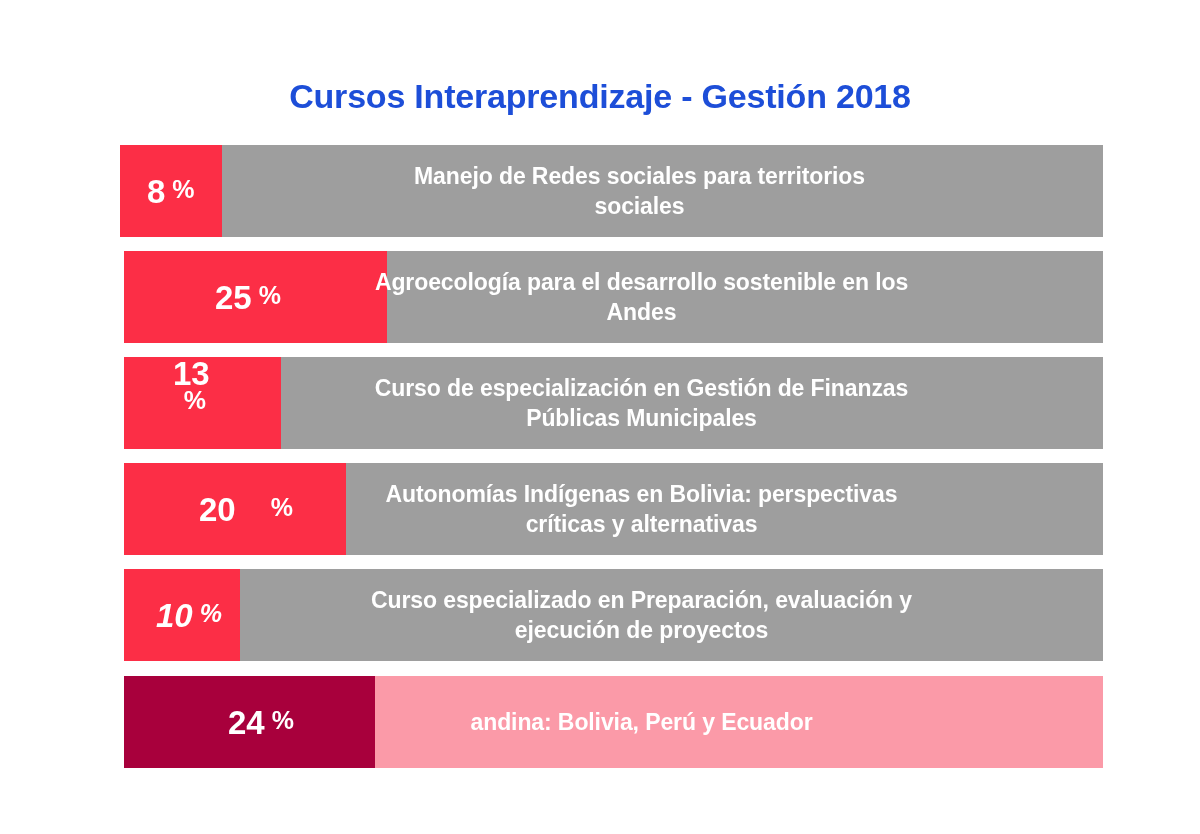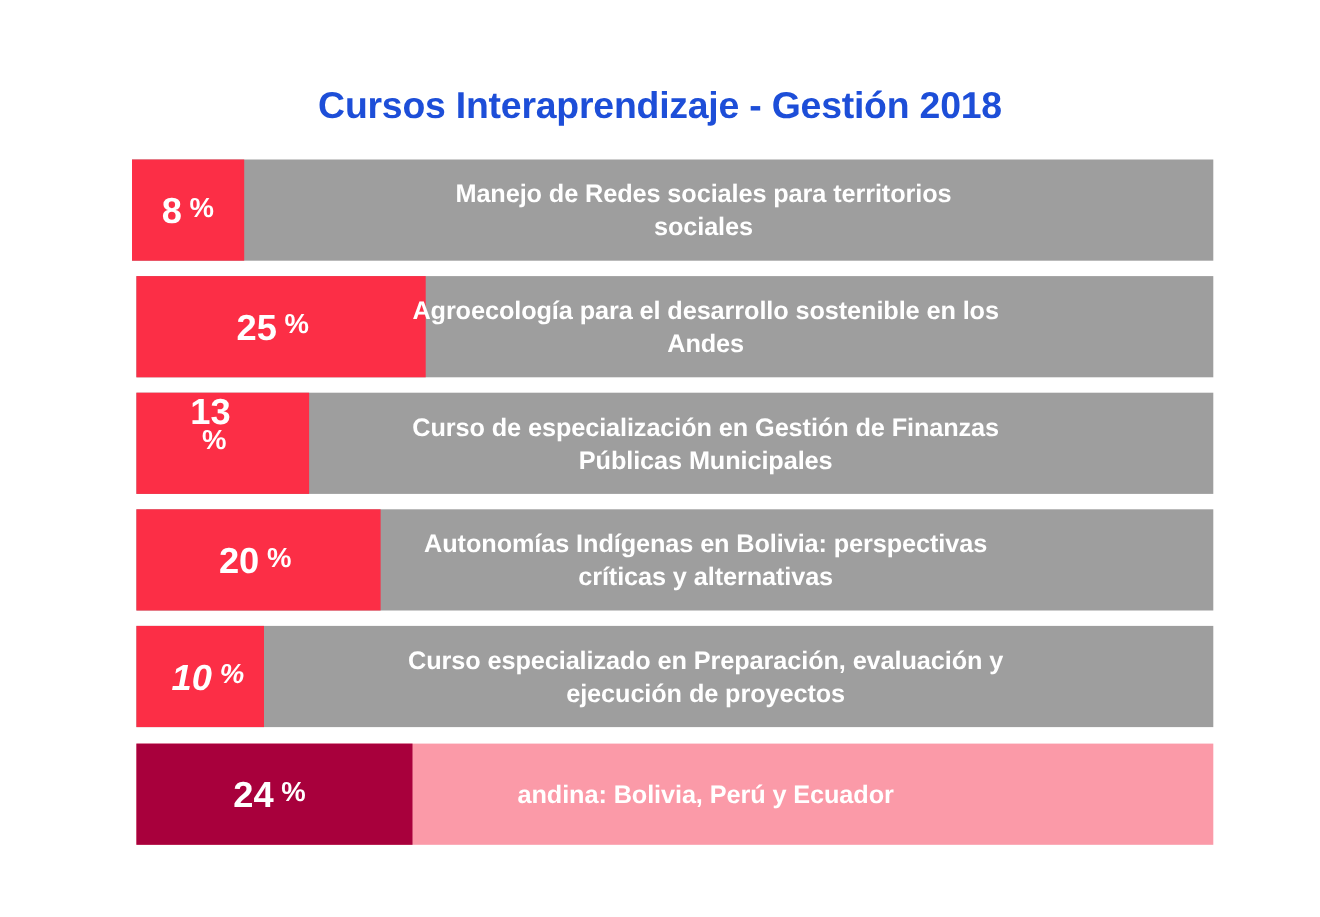--- a/index.html
+++ b/index.html
@@ -166,21 +166,21 @@
       </div>
       <div class="bar-row" style="left: 124px; top: 463px; width: 979px;">
         <div class="bar-track"></div>
         <div class="bar-fill" style="width: 222px;"></div>
         <div class="bar-label">
           <span>
             <span>Autonomías Indígenas en Bolivia: perspectivas</span>
             <span>críticas  y alternativas</span>
           </span>
         </div>
-        <div class="bar-value" style="left: 75px;">
+        <div class="bar-value" style="left: 75px; gap: 28px;">
           <span class="num">20</span>
           <span class="pct">%</span>
         </div>
       </div>
       <div class="bar-row" style="left: 124px; top: 569px; width: 979px;">
         <div class="bar-track"></div>
         <div class="bar-fill" style="width: 116px;"></div>
         <div class="bar-label">
           <span>
             <span>Curso especializado en Preparación, evaluación y</span>
@@ -193,20 +193,20 @@
         </div>
       </div>
       <div class="bar-row highlight" style="left: 124px; top: 676px; width: 979px;">
         <div class="bar-track"></div>
         <div class="bar-fill" style="width: 251px;"></div>
         <div class="bar-label">
           <span>
             <span>andina: Bolivia, Perú y Ecuador</span>
           </span>
         </div>
-        <div class="bar-value" style="left: 88px; align-items: center;">
+        <div class="bar-value" style="left: 104px; align-items: center;">
           <span class="num">24</span>
           <span class="pct">%</span>
         </div>
       </div>
     </div>
 
 </div>
 
 </body></html>

